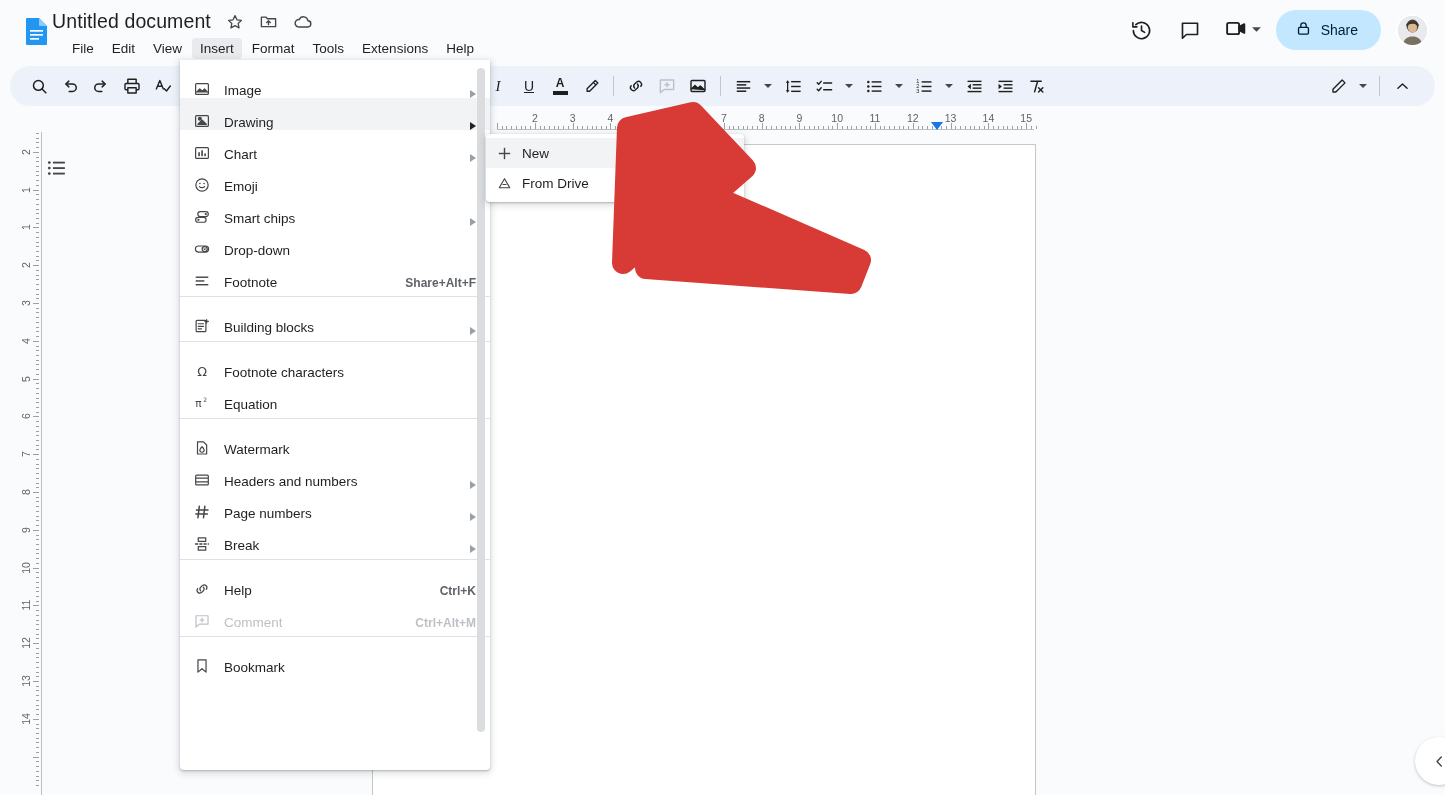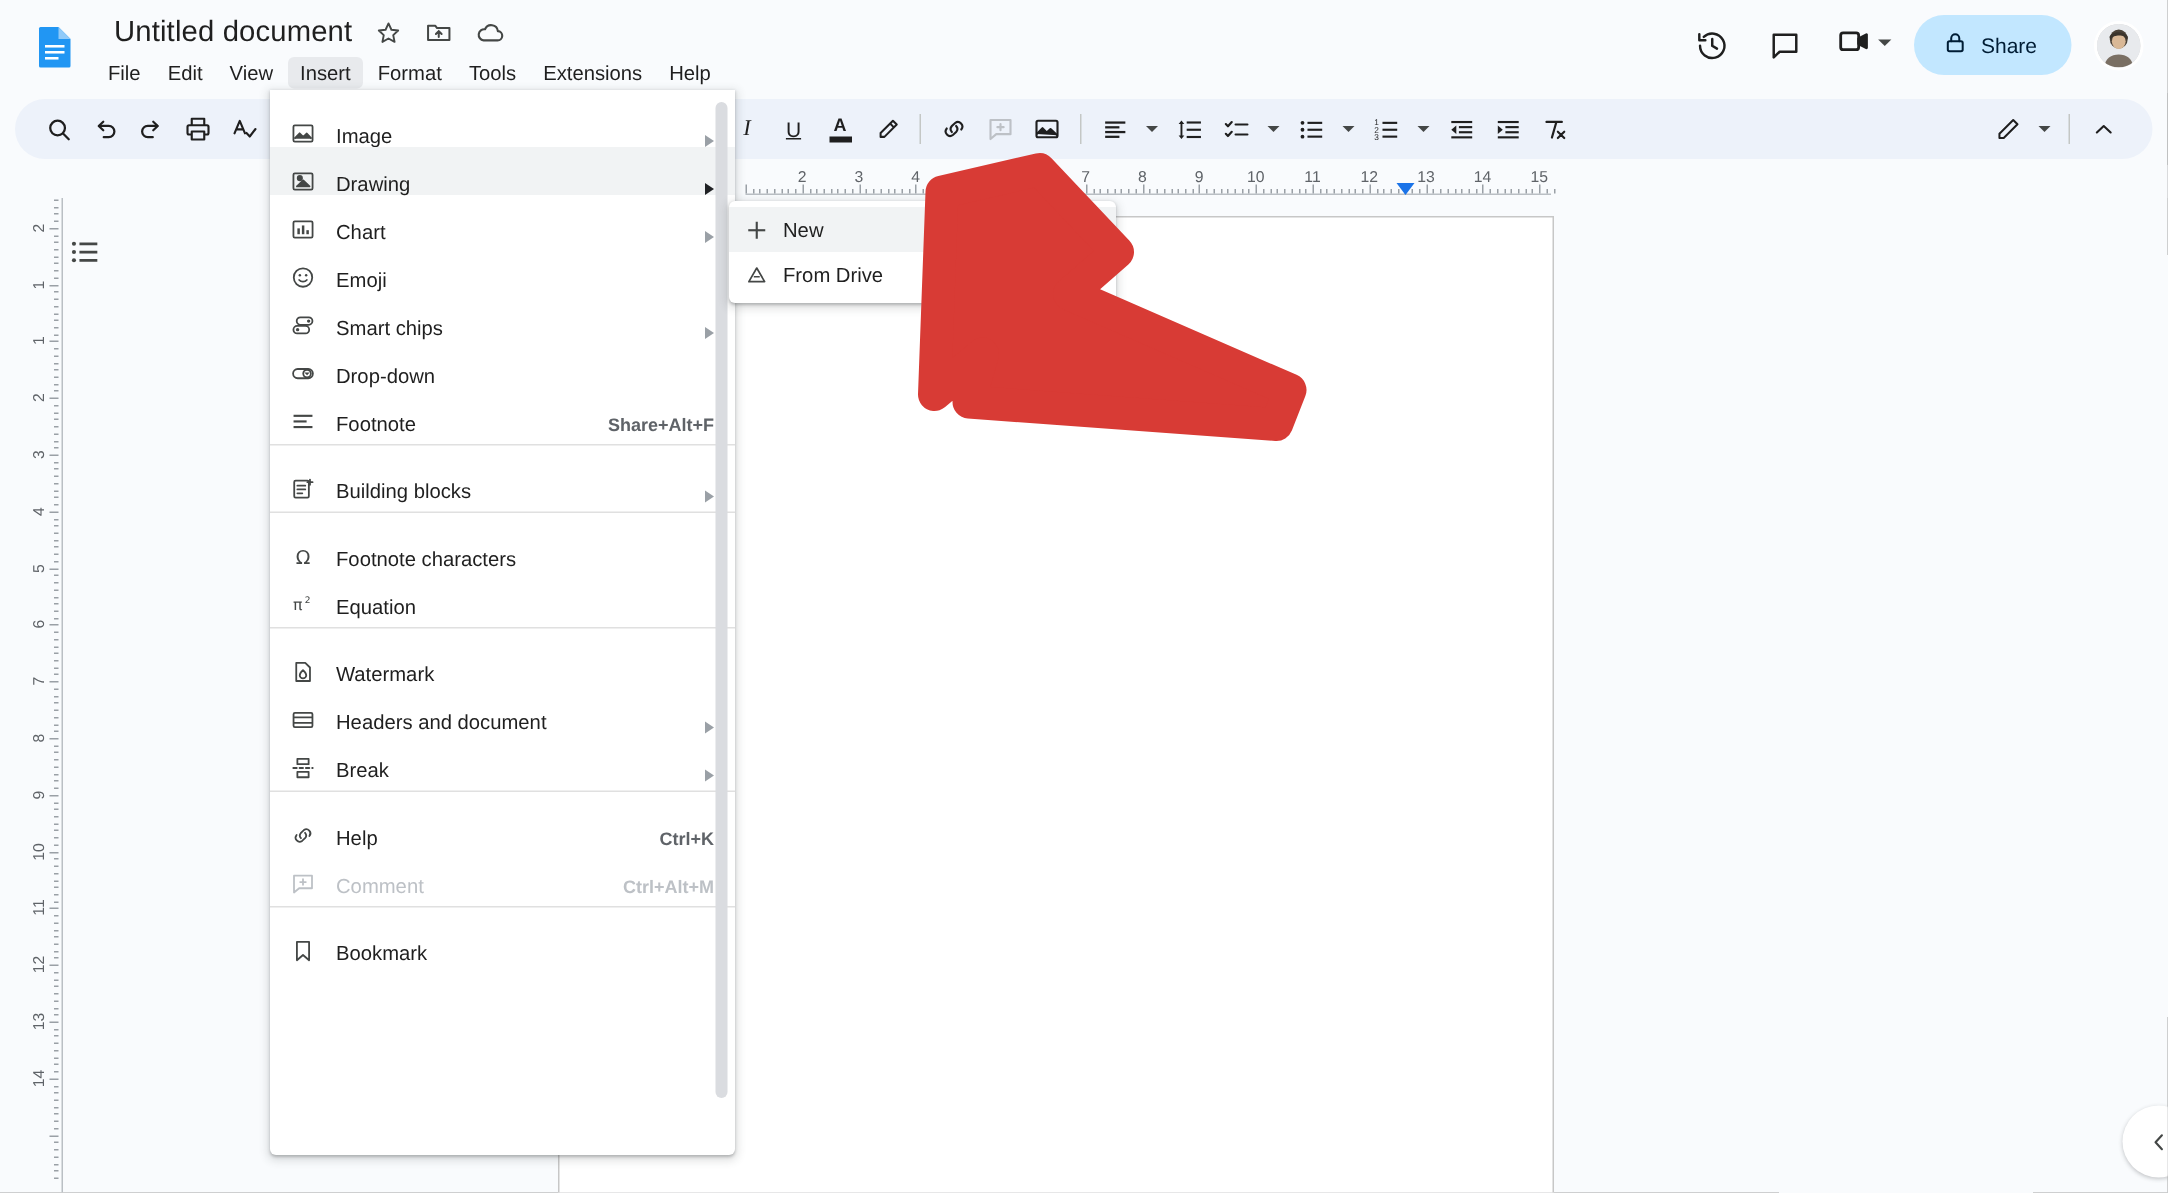--- a/index.html
+++ b/index.html
@@ -12,21 +12,21 @@
   .app {
     position: absolute; left: 0; top: 0;
     width: 1445px; height: 795px;
     background: #f9fbfd;
     overflow: hidden;
   }
 
   
   .header { position: absolute; left: 0; top: 0; width: 1445px; height: 62px; background: #f9fbfd; }
   .doc-icon { position: absolute; left: 20px; top: 14px; width: 34px; height: 34px; }
-  .title-row { position: absolute; left: 76px; top: 10px; display: flex; align-items: center; gap: 14px; }
+  .title-row { position: absolute; left: 52px; top: 10px; display: flex; align-items: center; gap: 14px; }
   .doc-title { font-size: 19.5px; color: #1f1f1f; letter-spacing: .1px; }
   .title-icon { width: 20px; height: 20px; color: #444746; display: flex; align-items: center; justify-content: center; cursor: pointer; }
   .menubar { position: absolute; left: 64px; top: 38px; display: flex; gap: 2px; }
   .menu-item {
     font-size: 13.5px; color: #1f1f1f; padding: 1px 8px; border-radius: 4px;
     cursor: pointer; line-height: 19px;
   }
   .menu-item.active { background: #e8eaed; font-weight: 500; }
 
   .header-right { position: absolute; right: 16px; top: 10px; display: flex; align-items: center; gap: 8px; }
@@ -896,21 +896,30 @@
           </span>
           <span class="mlabel">Watermark</span>
         </div>
         <div class="mrow">
           <span class="mico">
             <svg width="18" height="18" viewBox="0 0 24 24">
               <rect x="3.6" y="5.6" width="16.8" height="12.8" rx="1.2" stroke="#444746" fill="none" stroke-width="1.6" stroke-linejoin="round"></rect>
               <path d="M3.6 9.6h16.8M3.6 14.6h16.8" stroke="#444746" fill="none" stroke-width="1.6" stroke-linejoin="round"></path>
             </svg>
           </span>
-          <span class="mlabel">Headers and document</span>
+          <span class="mlabel">Headers and numbers</span>
+          <span class="marrow"></span>
+        </div>
+        <div class="mrow">
+          <span class="mico">
+            <svg width="18" height="18" viewBox="0 0 24 24">
+              <path d="M8.4 4.4L6.6 19.6M15.8 4.4L14 19.6M4.6 9.2h15.4M3.8 14.6h15.4" stroke="#444746" stroke-width="2" stroke-linecap="round" fill="none"></path>
+            </svg>
+          </span>
+          <span class="mlabel">Page numbers</span>
           <span class="marrow"></span>
         </div>
         <div class="mrow">
           <span class="mico">
             <svg width="18" height="18" viewBox="0 0 24 24">
               <path d="M7 3.8h10v4.8H7zM7 15.4h10v4.8H7z" stroke="#444746" fill="none" stroke-width="1.6" stroke-linejoin="round"></path>
               <path d="M3.4 12h3M9 12h3M14.6 12h3M20.2 12h.4" stroke="#444746" stroke-width="1.7" stroke-linecap="round" fill="none"></path>
             </svg>
           </span>
           <span class="mlabel">Break</span>

